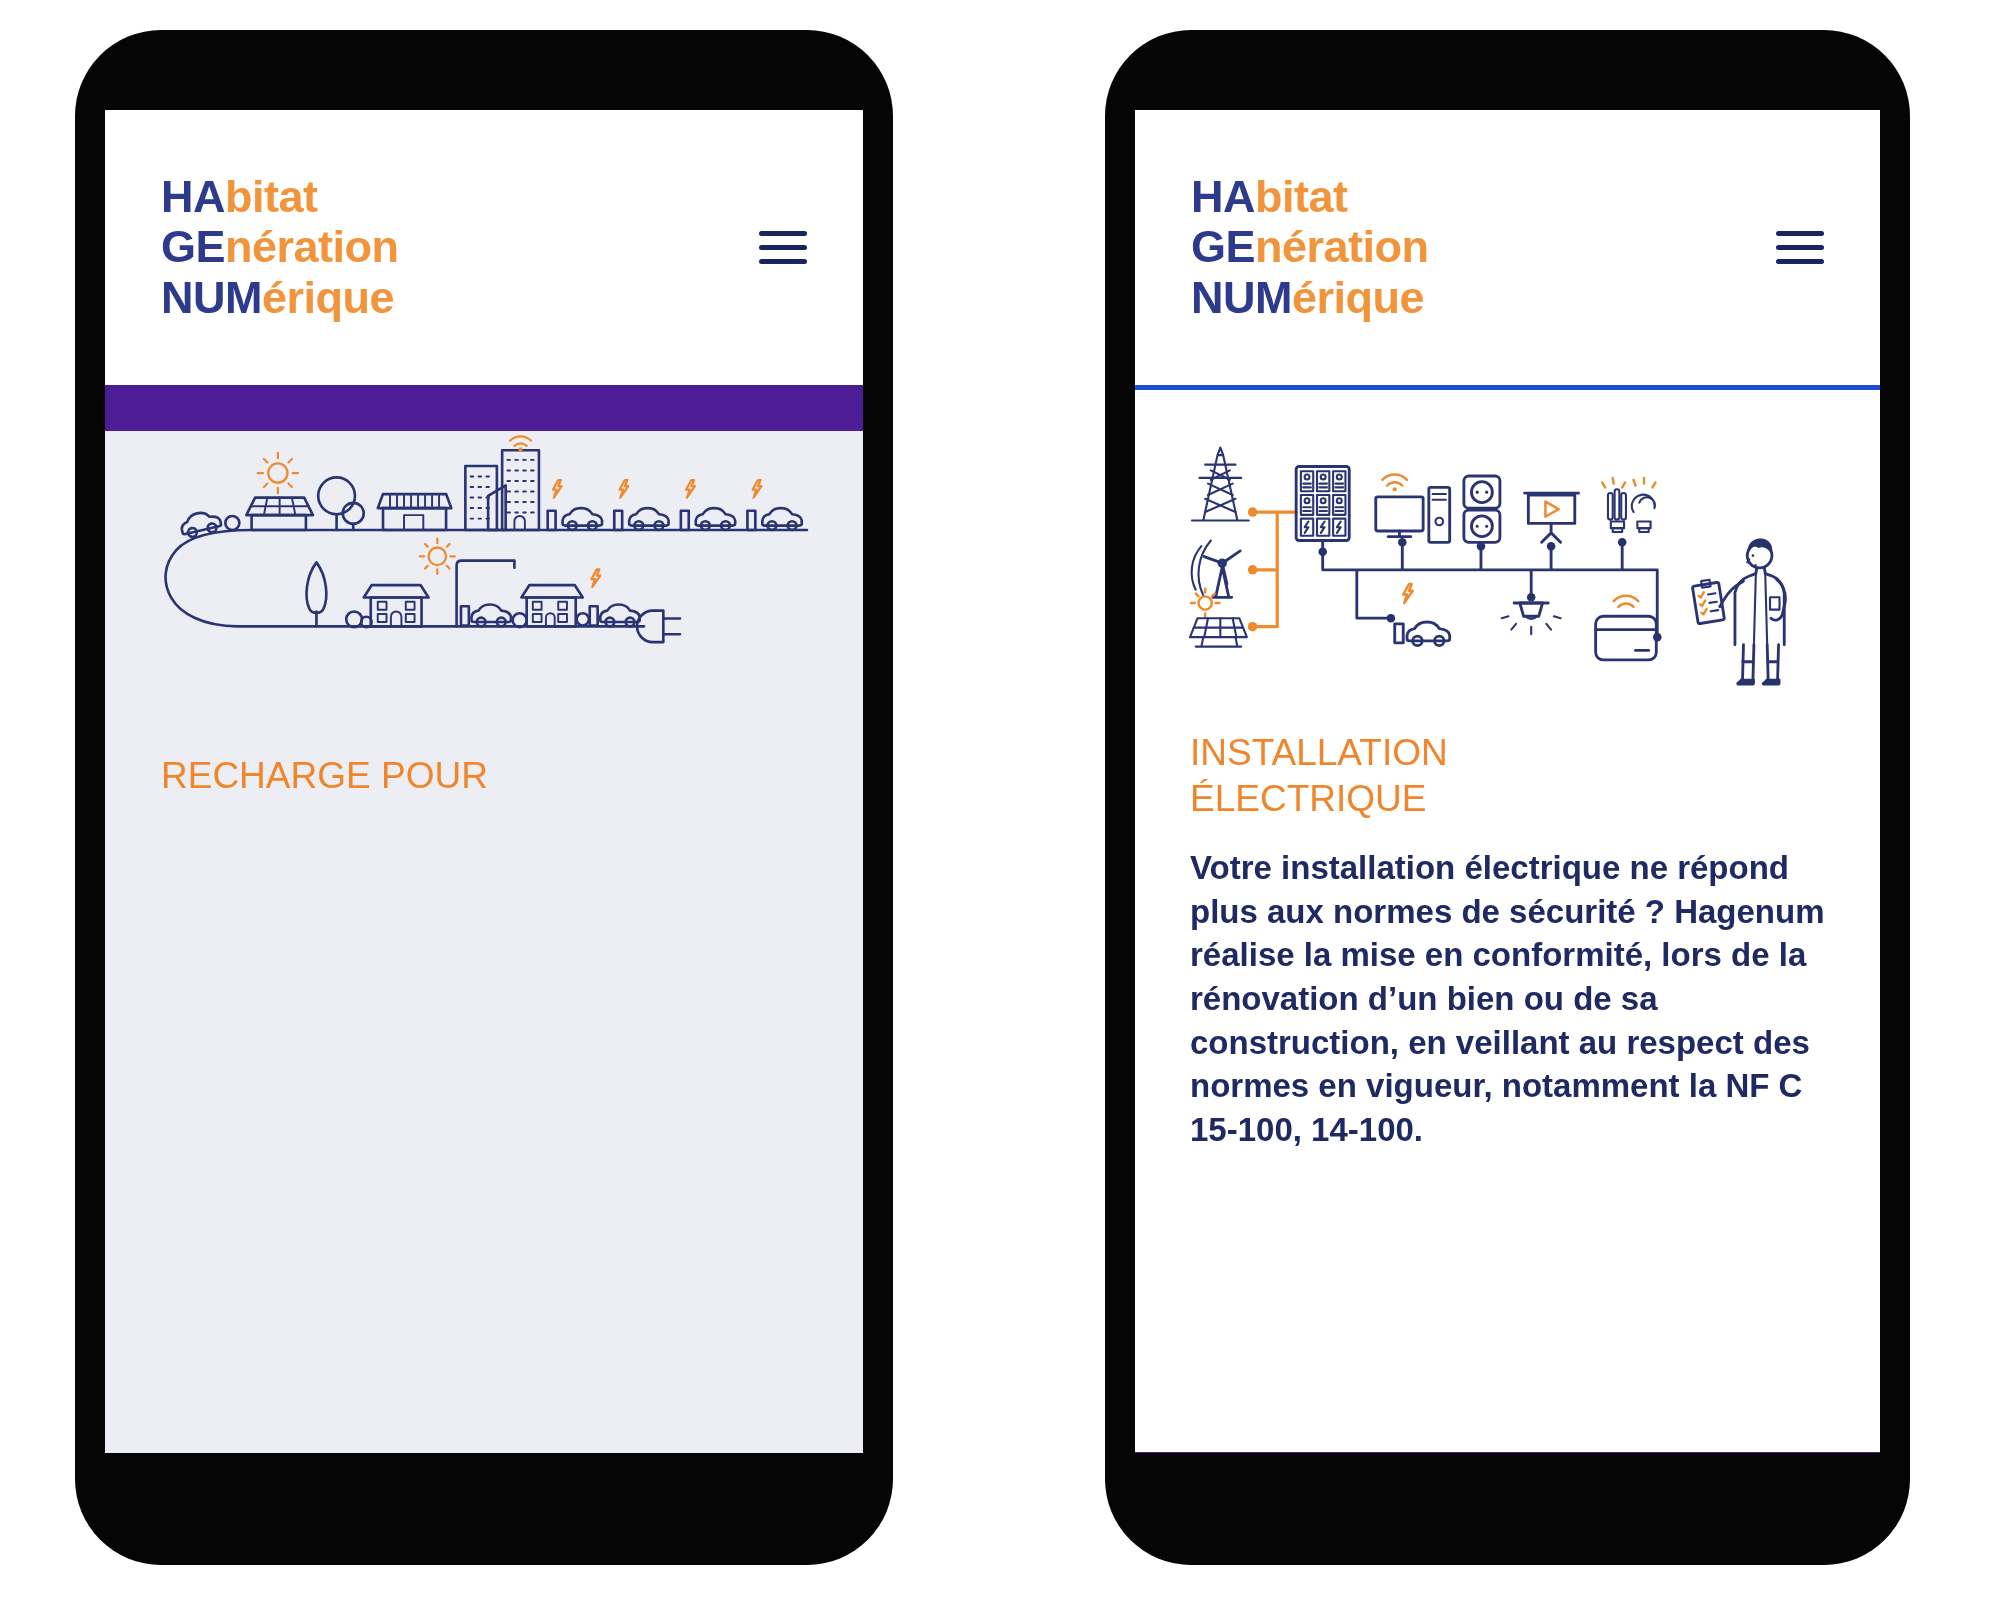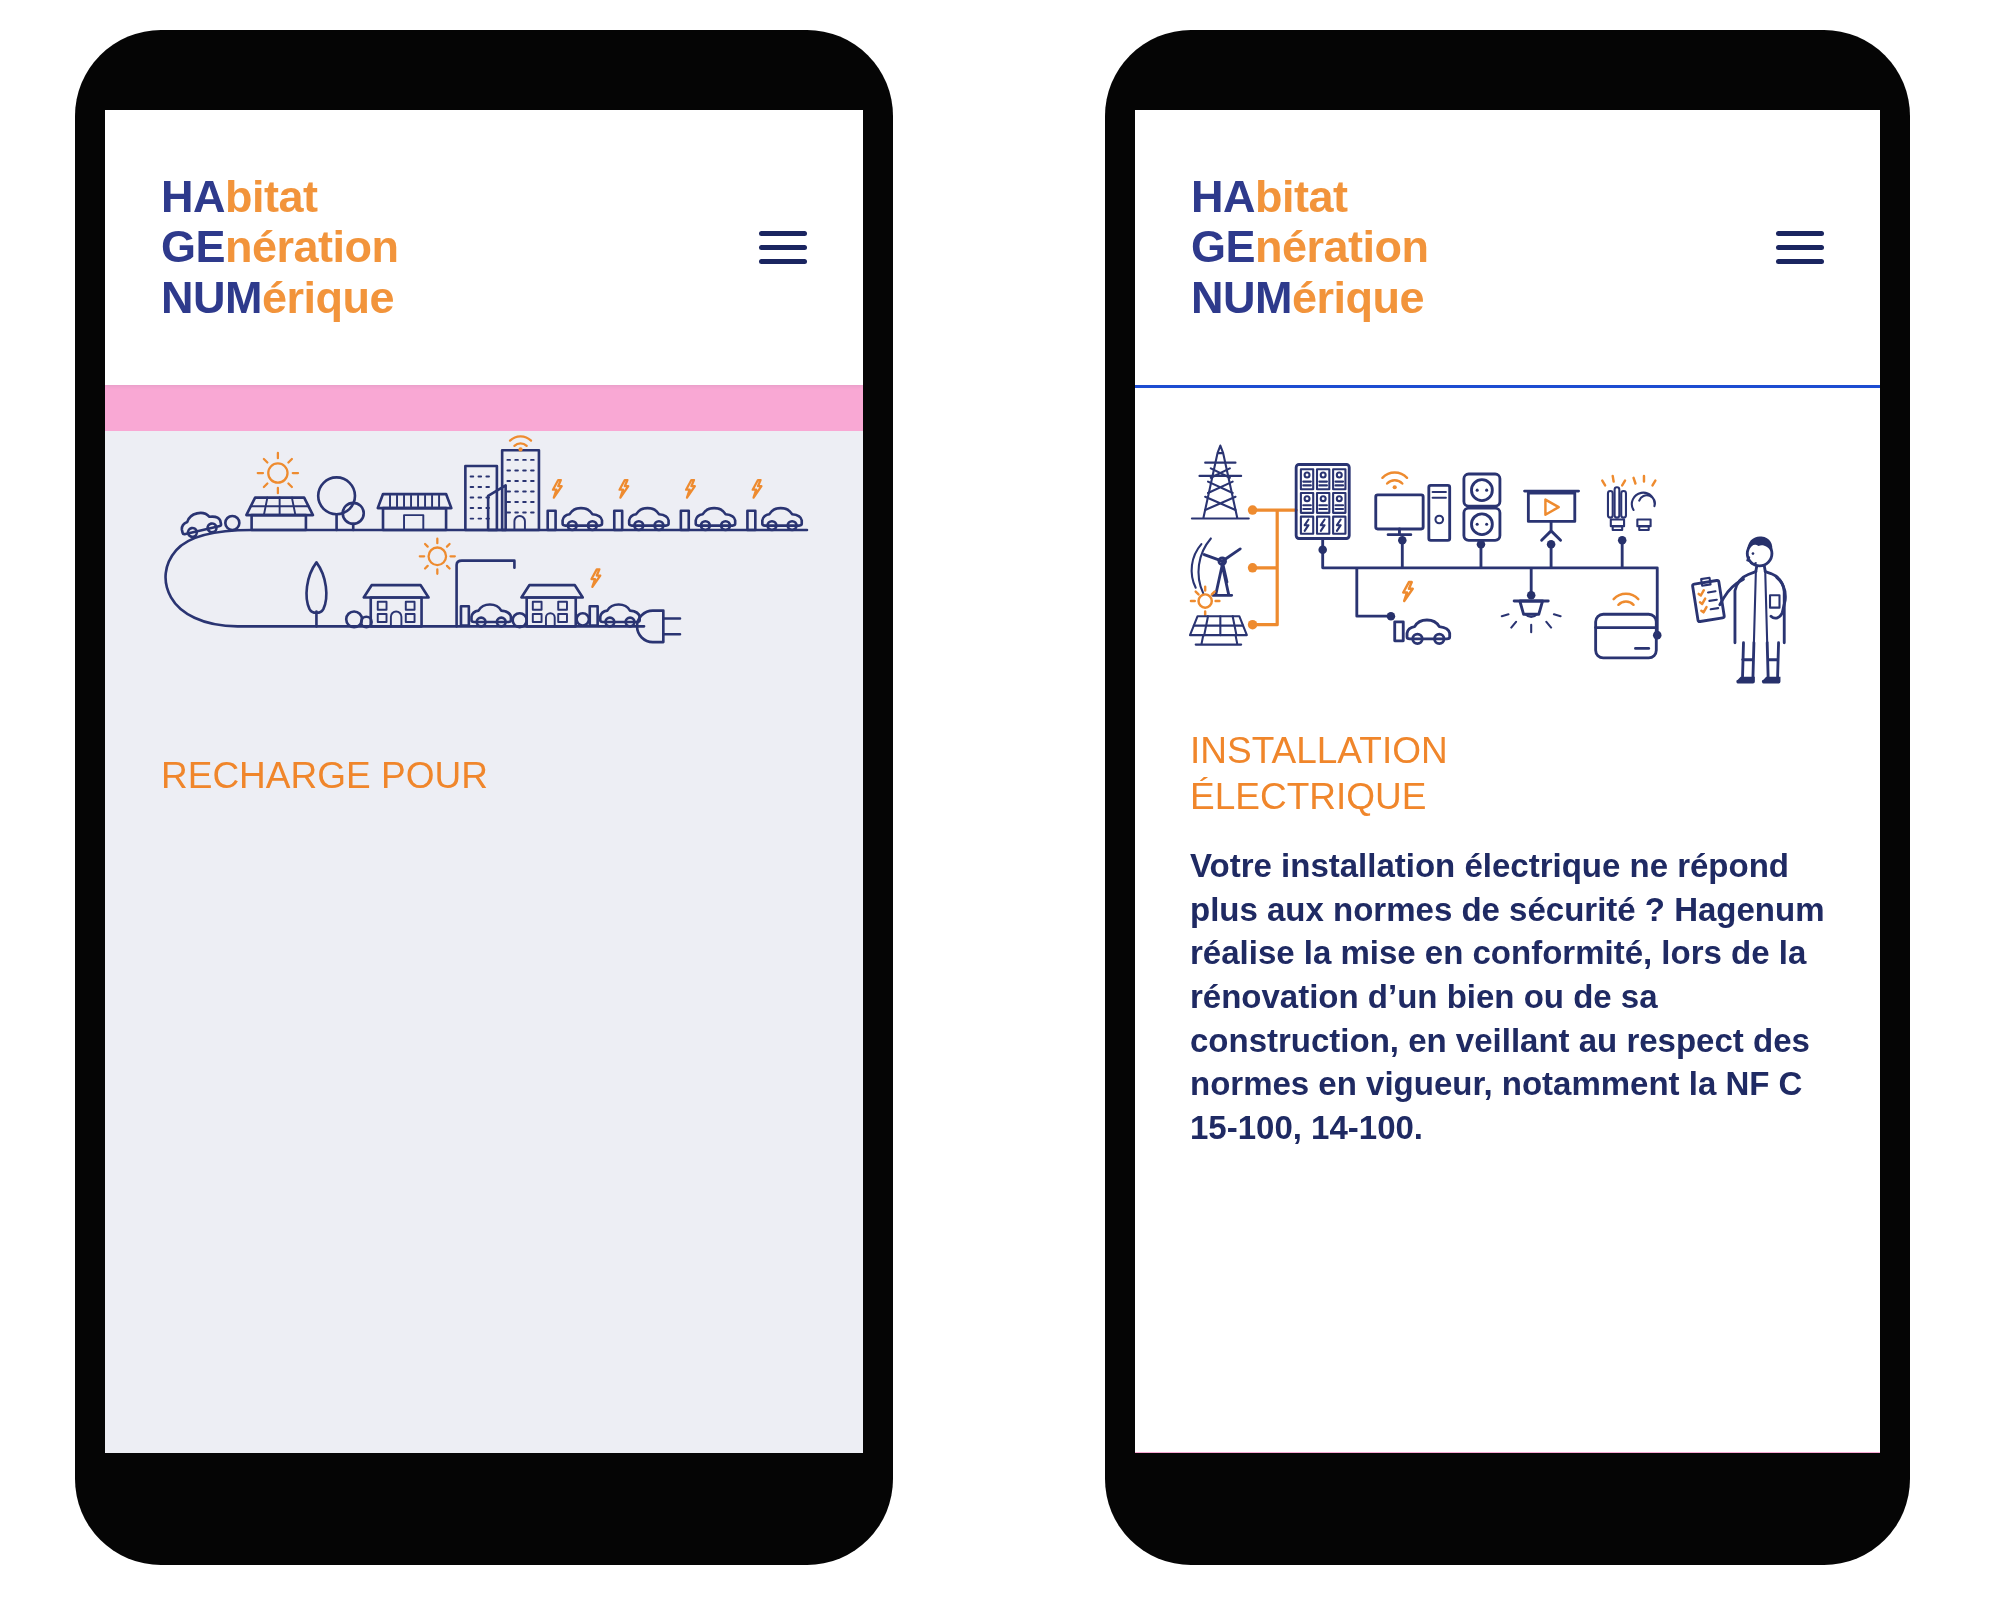--- a/index.html
+++ b/index.html
@@ -2,34 +2,34 @@
 <html><head>
 <meta charset="utf-8">
 <style>
   html,body{margin:0;padding:0;background:#ffffff;}
   body{width:2000px;height:1600px;overflow:hidden;font-family:"Liberation Sans",sans-serif;}
   .canvas{position:relative;width:2000px;height:1600px;background:#ffffff;}
 
   .phone{position:absolute;top:30px;height:1535px;background:#050505;border-radius:86px;}
   .phone.left{left:75px;width:818px;}
   .phone.right{left:1105px;width:805px;}
-  .screen{position:absolute;left:30px;right:30px;top:80px;bottom:112px;background:#f9a8d4;overflow:hidden;}
+  .screen{position:absolute;left:30px;right:30px;top:80px;bottom:112px;background:#4c1d95;overflow:hidden;}
 
   .site-header{position:relative;height:275px;background:#ffffff;display:flex;align-items:center;
     justify-content:space-between;padding:0 56px;box-sizing:border-box;z-index:2;
     box-shadow:0 1px 4px rgba(40,45,80,0.10);}
   .logo{display:block;line-height:1.12;font-size:45px;font-weight:700;letter-spacing:-0.5px;cursor:pointer;}
   .logo .strong{color:#2E3A8C;}
   .logo .rest{color:#F2943B;}
   .menu-btn{width:48px;display:flex;flex-direction:column;gap:9px;cursor:pointer;padding:6px 0;}
   .menu-btn .bar{height:5px;border-radius:3px;background:#1A2560;}
 
   .content{position:relative;height:1067px;box-sizing:border-box;z-index:1;}
   .phone.left .content{background:#EDEEF4;padding:0 56px;}
-  .phone.right .content{background:#FFFFFF;padding:0 55px;border-top:3px solid #1d4ed8;}
+  .phone.right .content{background:#FFFFFF;padding:0 55px;border-top:5px solid #1d4ed8;}
 
   .illu{display:block;}
   .phone.left .illu{width:650px;margin:46px 0 0 -4px;}
   .phone.right .illu{width:635px;margin:50px 0 0 0;}
 
   .headline{color:#F0862B;font-size:37px;font-weight:400;line-height:1.25;letter-spacing:0;}
   .phone.left .headline{margin-top:64px;}
   .phone.right .headline{margin-top:34px;}
 
   .body-text{color:#1F2A63;font-size:33px;font-weight:700;line-height:1.32;margin-top:24px;max-width:660px;}

